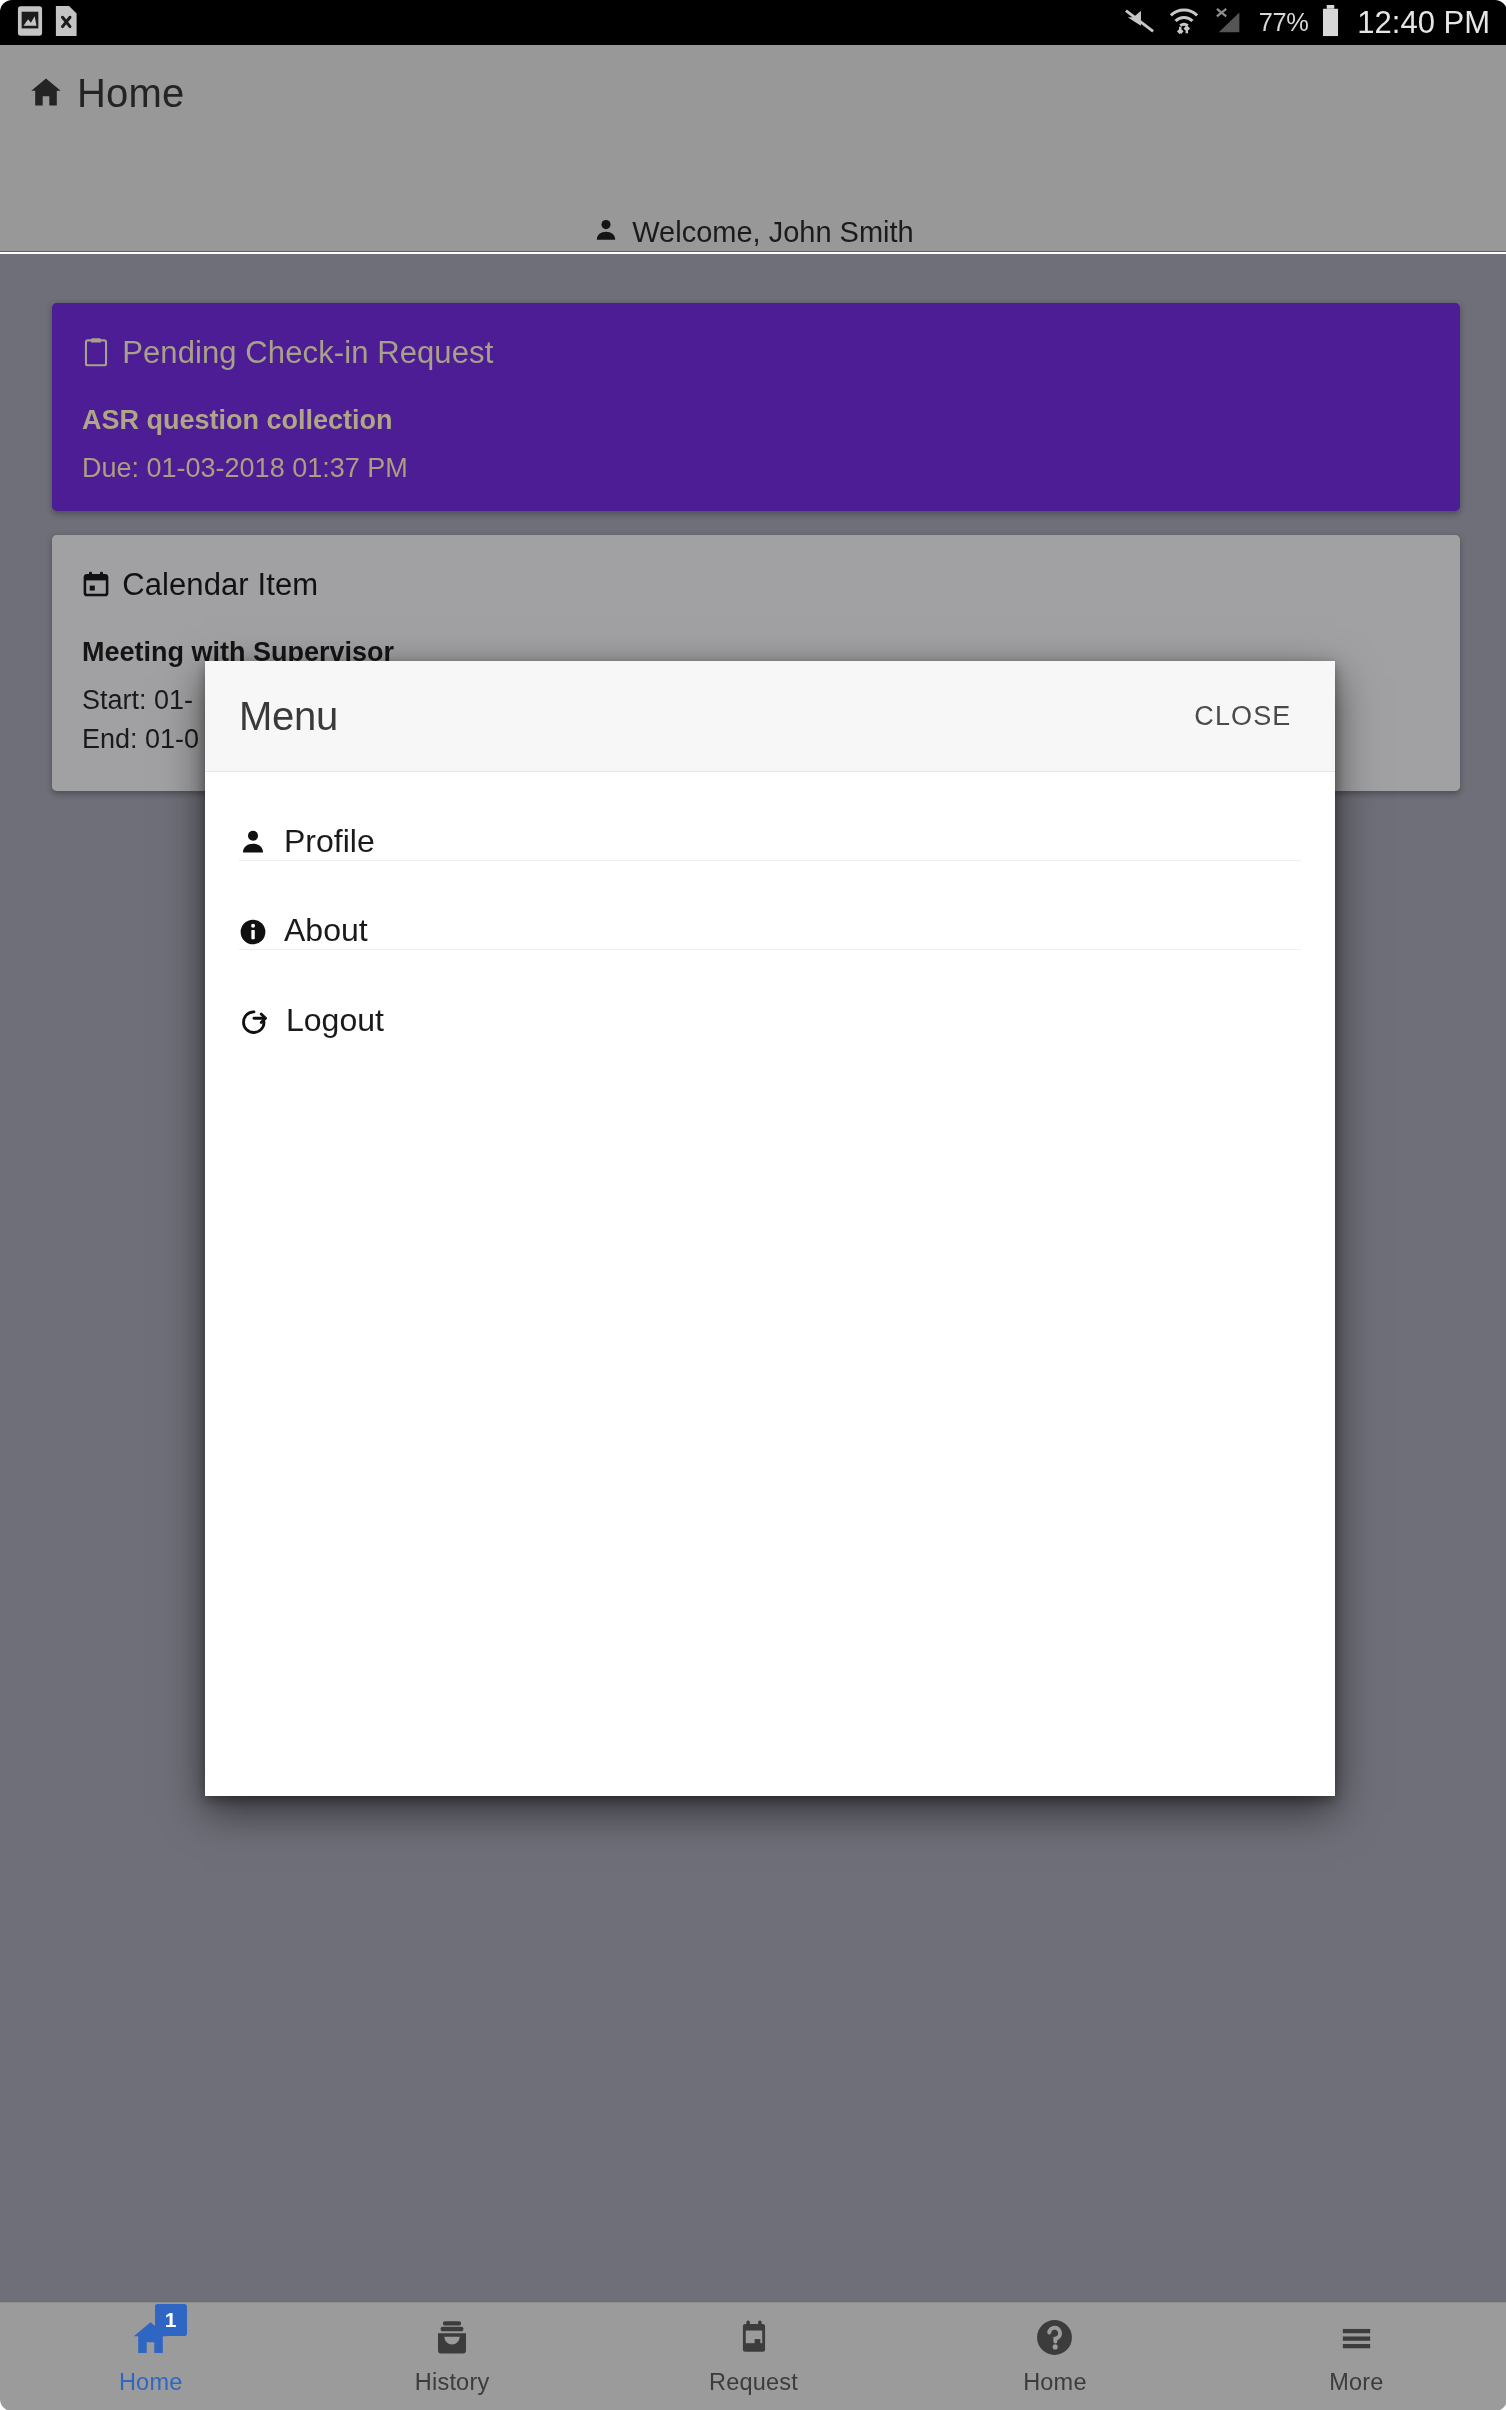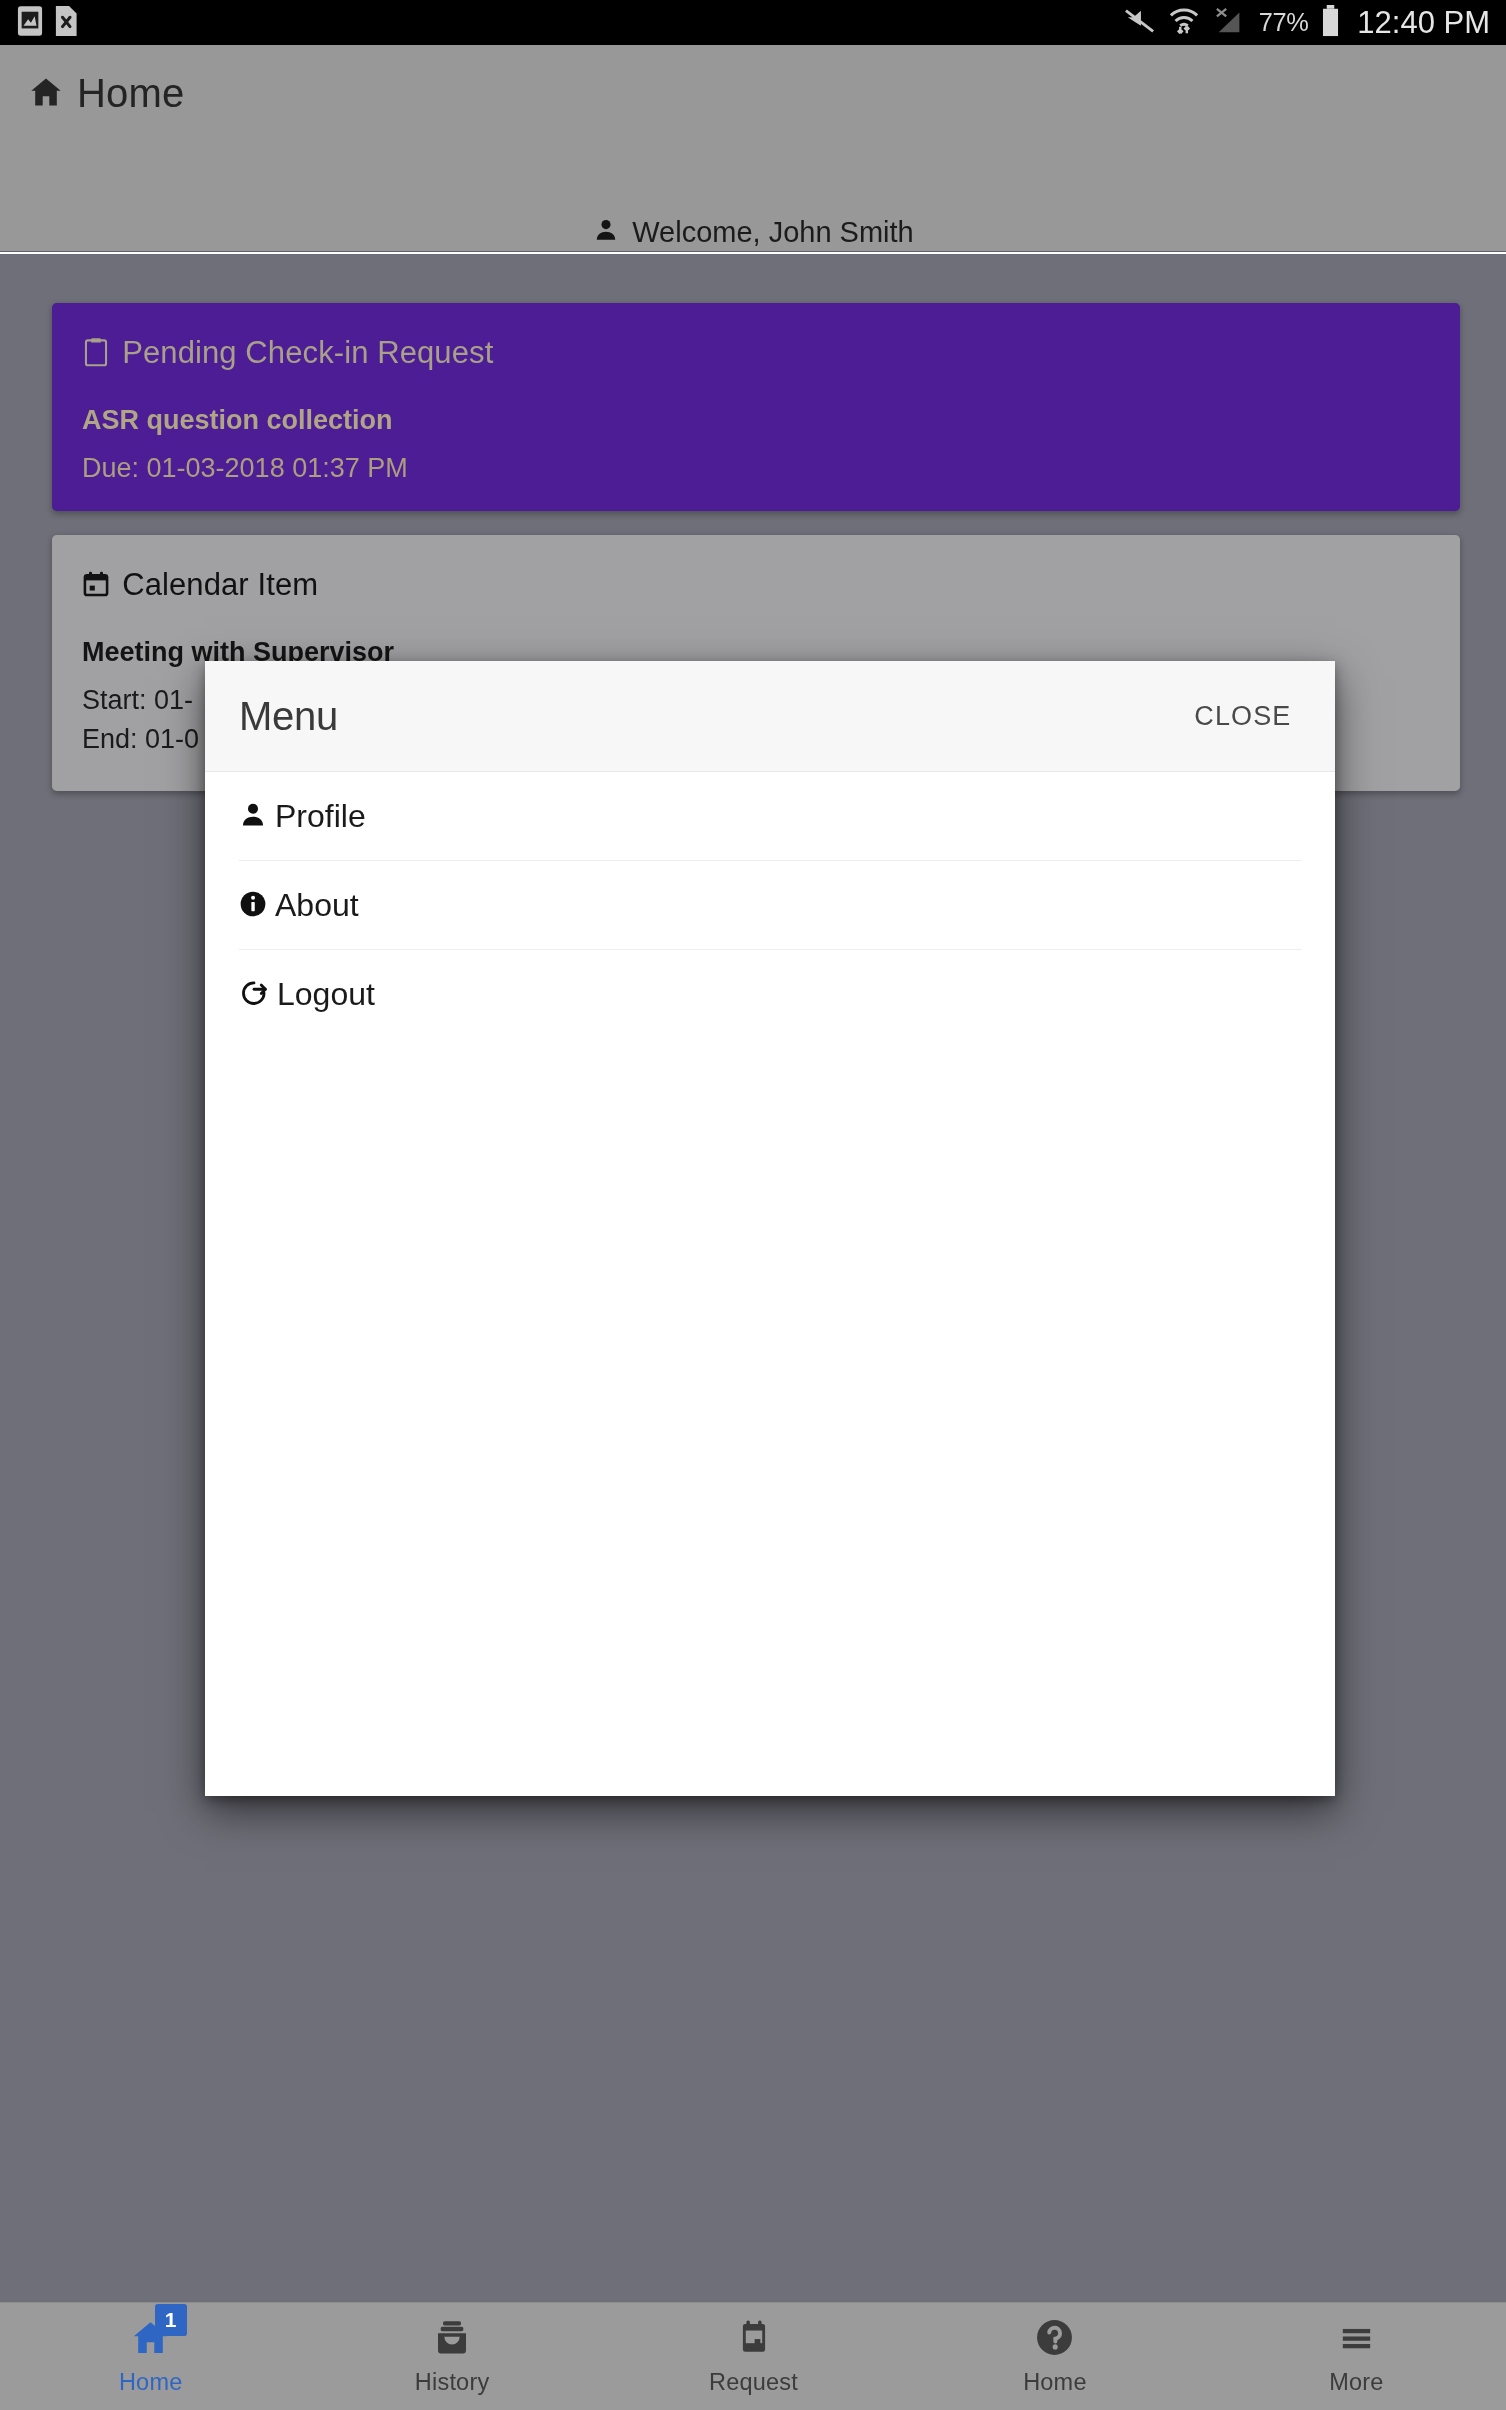--- a/index.html
+++ b/index.html
@@ -11,20 +11,21 @@
     font-family: "Liberation Sans", sans-serif;
     background: #ffffff;
   }
 
   #screen {
     position: relative;
     width: 1507px;
     height: 2411px;
     background: #ffffff;
     overflow: hidden;
+    border-radius: 12px;
   }
 
   
   #status-bar {
     position: absolute;
     left: 0; top: 0;
     width: 1507px;
     height: 45px;
     background: #000000;
     display: flex;
@@ -172,22 +173,22 @@
     letter-spacing: 1.1px;
     cursor: pointer;
     background: none;
     border: none;
     font-family: "Liberation Sans", sans-serif;
     padding: 9.4px 5.6px;
   }
   #modal-body { padding: 0; }
   .menu-item {
     display: flex;
-    align-items: center;
-    gap: 8px;
+    align-items: flex-end;
+    gap: 17px;
     height: 89px;
     margin: 0 34px;
     border-bottom: 0.9px solid #eeeeee;
     cursor: pointer;
   }
   .menu-item.last { border-bottom: none; }
   .menu-item-label {
     font-size: 32px;
     color: #1a1a1a;
   }

